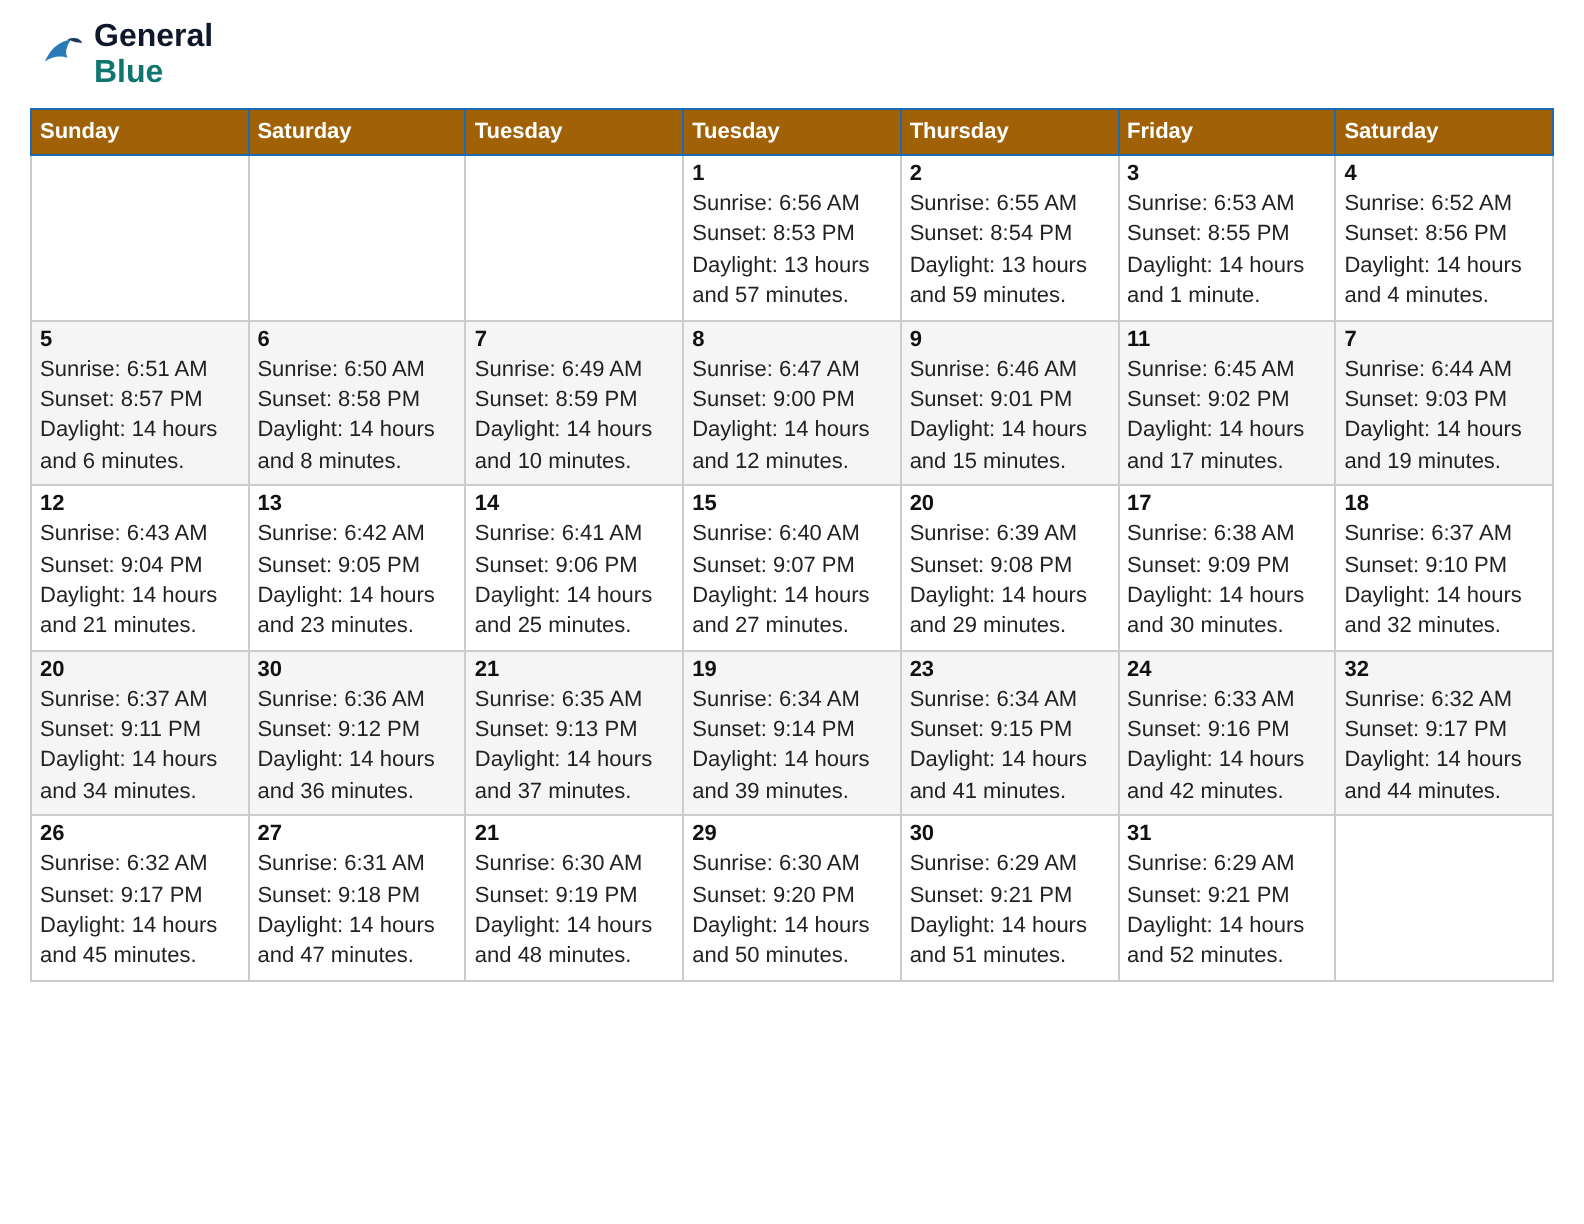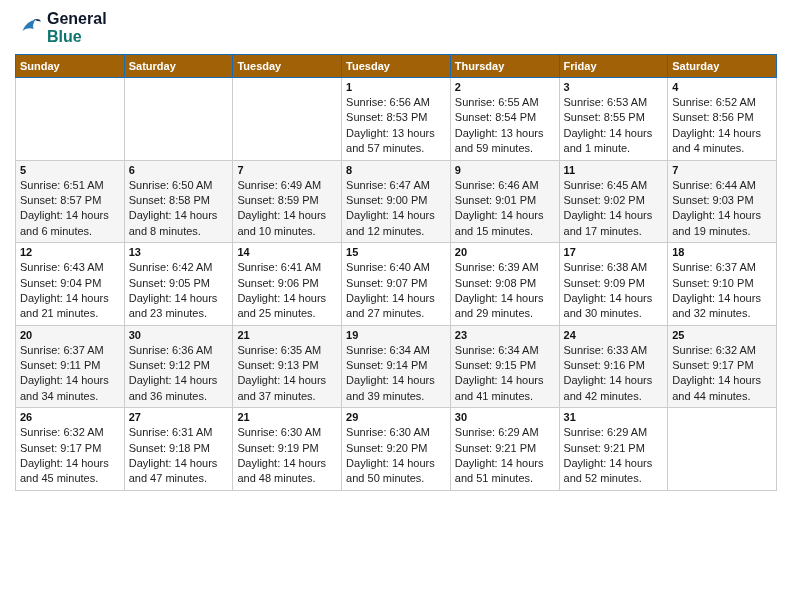--- a/index.html
+++ b/index.html
@@ -218,21 +218,21 @@
           </td>
           <td>
             <div class="day-number">23</div>
             <div class="day-info">Sunrise: 6:34 AM<br>Sunset: 9:15 PM<br>Daylight: 14 hours and 41 minutes.</div>
           </td>
           <td>
             <div class="day-number">24</div>
             <div class="day-info">Sunrise: 6:33 AM<br>Sunset: 9:16 PM<br>Daylight: 14 hours and 42 minutes.</div>
           </td>
           <td>
-            <div class="day-number">25</div>
+            <div class="day-number">32</div>
             <div class="day-info">Sunrise: 6:32 AM<br>Sunset: 9:17 PM<br>Daylight: 14 hours and 44 minutes.</div>
           </td>
         </tr>
         <tr>
           <td>
             <div class="day-number">26</div>
             <div class="day-info">Sunrise: 6:32 AM<br>Sunset: 9:17 PM<br>Daylight: 14 hours and 45 minutes.</div>
           </td>
           <td>
             <div class="day-number">27</div>

